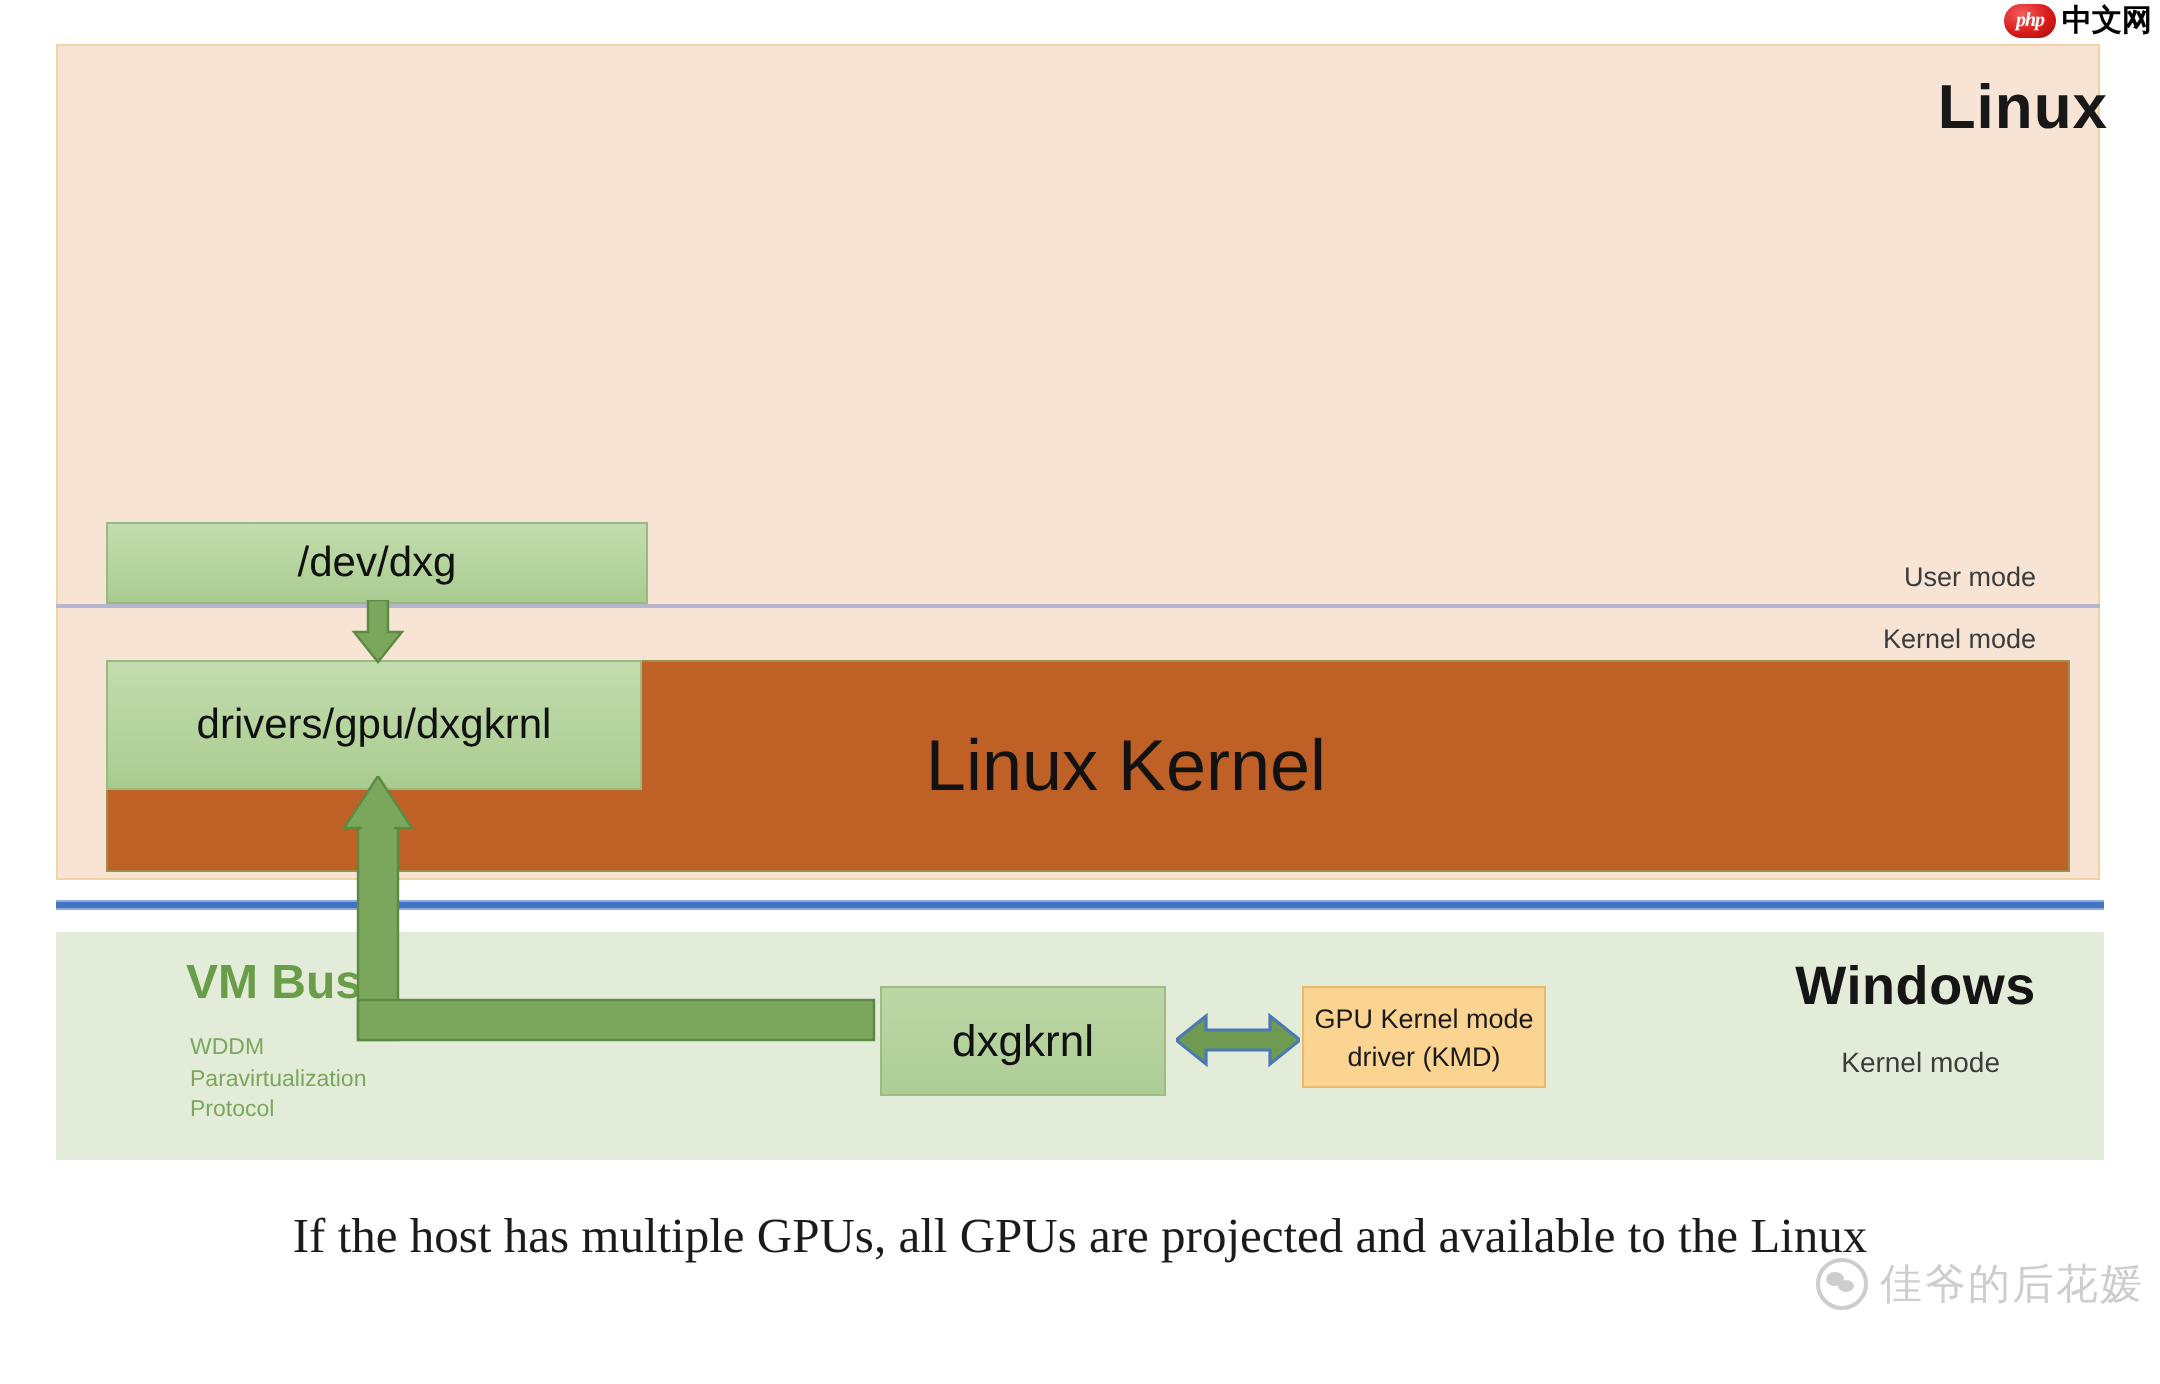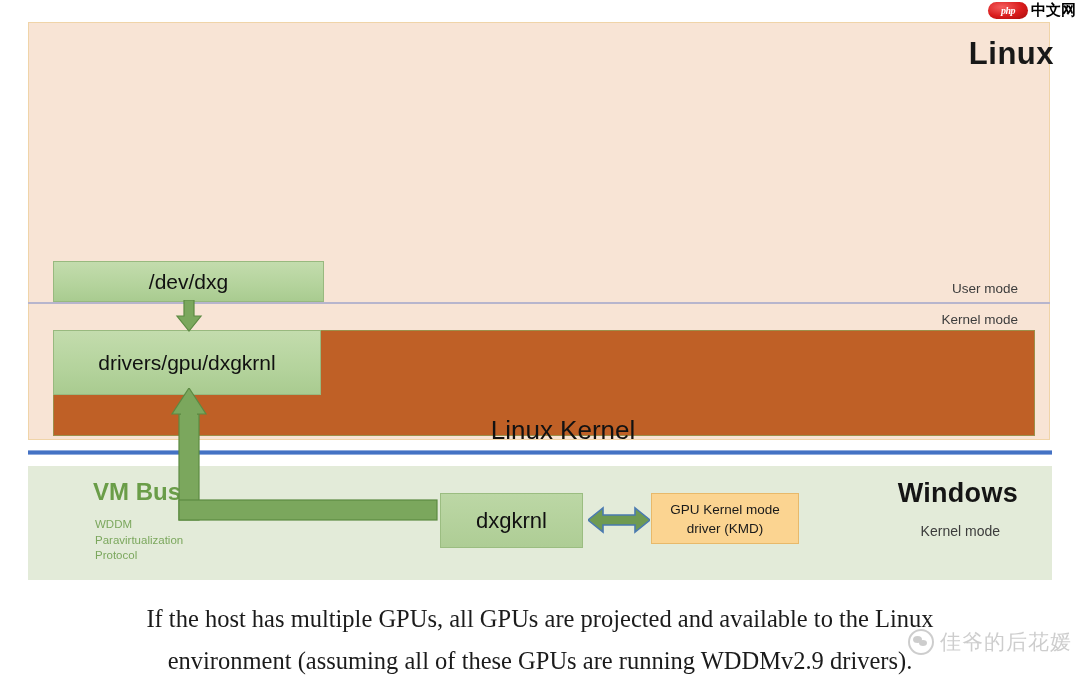--- a/index.html
+++ b/index.html
@@ -20,21 +20,21 @@
   #wm-top {
     position: absolute;
     top: 1px;
     right: 4px;
     display: flex;
     align-items: center;
     gap: 3px;
     z-index: 40;
   }
   #wm-top .php-badge {
-    width: 40px;
+    width: 26px;
     height: 17px;
     border-radius: 9px;
     background: radial-gradient(ellipse at 35% 30%, #f45d5d 0%, #d91b1b 55%, #a50d0d 100%);
     color: #fff;
     font-size: 10px;
     font-weight: bold;
     font-style: italic;
     line-height: 17px;
     text-align: center;
     letter-spacing: -0.5px;
@@ -100,25 +100,24 @@
   }
   #linux-kernel-text {
     position: absolute;
     left: 0;
     top: 0;
     width: 100%;
     height: 100%;
     display: flex;
     align-items: center;
     justify-content: center;
-    font-size: 26px;
+    font-size: 36px;
     color: #121212;
     padding-left: 38px;
     box-sizing: border-box;
-    margin-top: 47px;
   }
 
   
   .green-box {
     position: absolute;
     background: linear-gradient(to bottom, #c3dcad 0%, #b4d39c 60%, #a9cb90 100%);
     border: 1px solid #98b97f;
     box-sizing: border-box;
     display: flex;
     align-items: center;
@@ -229,21 +228,21 @@
     align-items: center;
     justify-content: center;
     font-size: 22px;
     color: #111;
     z-index: 6;
   }
   #kmd-box {
     position: absolute;
     left: 651px;
     top: 493px;
-    width: 148px;
+    width: 122px;
     height: 51px;
     background: #fbd491;
     border: 1px solid #e8b96a;
     box-sizing: border-box;
     display: flex;
     flex-direction: column;
     align-items: center;
     justify-content: center;
     font-size: 13.5px;
     line-height: 19px;
@@ -372,19 +371,18 @@
   <polygon points="0,17 15,5 15,12 47,12 47,5 62,17 47,29 47,22 15,22 15,29" fill="#6f9a52" stroke="#4a7ab0" stroke-width="1.6"></polygon>
 </svg>
 
 <div id="kmd-box">
   <span>GPU Kernel mode</span>
   <span>driver (KMD)</span>
 </div>
 
 <div id="caption">
   <div>If the host has multiple GPUs, all GPUs are projected and available to the Linux</div>
-  <div>environment (assuming all of these GPUs are running WDDMv2.9 drivers).</div>
 </div>
 
 <div id="wm-bottom">
   <span class="wechat"></span>
   <span class="wm-text">佳爷的后花媛</span>
 </div>
 
 </body></html>

